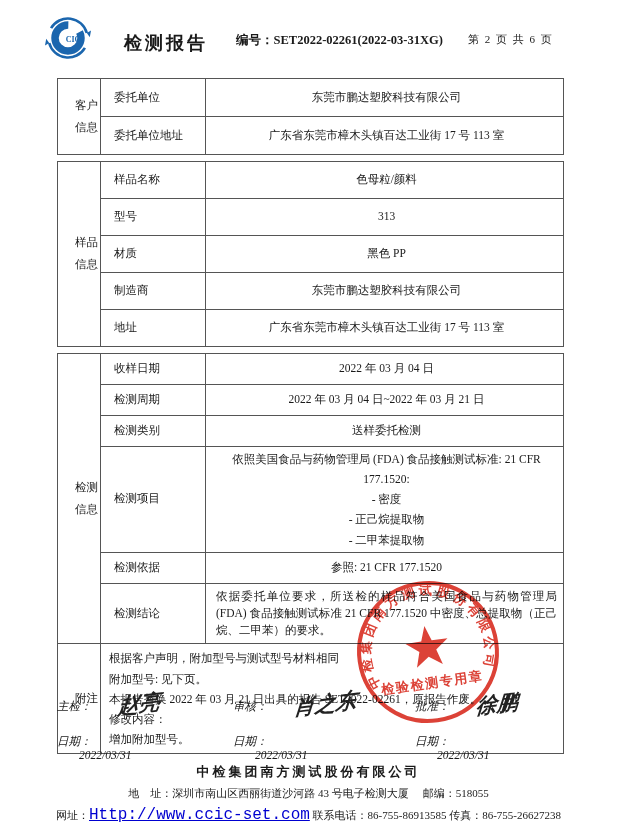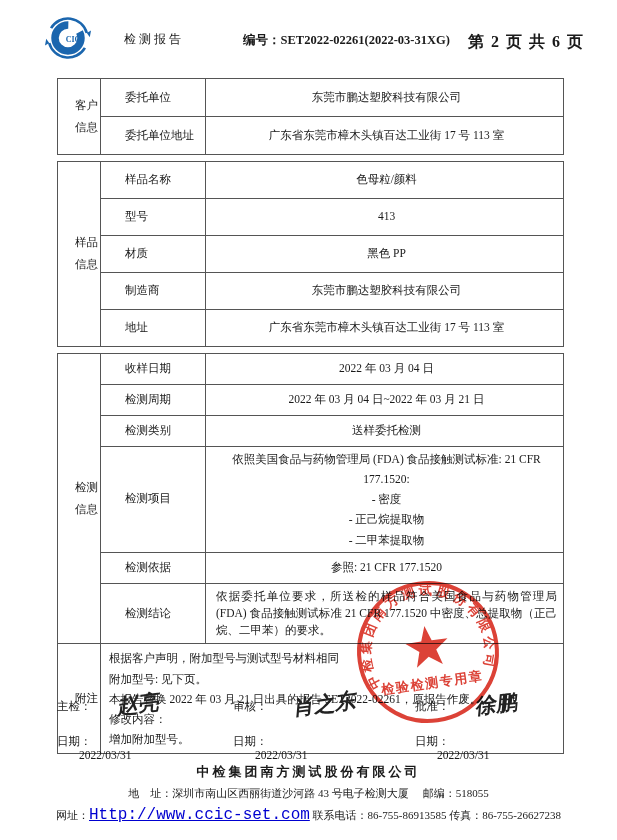--- a/index.html
+++ b/index.html
@@ -5,41 +5,41 @@
   html,body{margin:0;padding:0;}
   body{
     width:617px;height:840px;background:#ffffff;position:relative;
     font-family:"Liberation Serif","DejaVu Serif",serif;color:#1a1a1a;
     overflow:hidden;
   }
   .page{position:absolute;inset:0;}
 
   
   .logo{position:absolute;left:44px;top:16px;width:48px;height:44px;}
-  .report-title{position:absolute;left:124px;top:31px;font-size:12px;font-weight:normal;letter-spacing:3px;}
-  .report-no{position:absolute;left:243px;top:32px;font-size:12.5px;font-weight:bold;}
-  .page-info{position:absolute;left:468px;top:32px;font-size:16px;font-weight:bold;letter-spacing:1.5px;white-space:nowrap;}
+  .report-title{position:absolute;left:124px;top:31px;font-size:18px;font-weight:bold;letter-spacing:3px;}
+  .report-no{position:absolute;left:236px;top:32px;font-size:12.5px;font-weight:bold;}
+  .page-info{position:absolute;left:468px;top:32px;font-size:11px;font-weight:normal;letter-spacing:1.5px;white-space:nowrap;}
 
   
   .tables{position:absolute;left:57px;top:78px;width:506px;}
   table{border-collapse:collapse;table-layout:fixed;width:506px;font-size:11.5px;margin-bottom:6px;}
   td{border:1px solid #555;vertical-align:middle;padding:2px 6px;line-height:1.55;}
   col.c1{width:43px;} col.c2{width:105px;} col.c3{width:358px;}
   .group-cell{text-align:right;padding:0 2px;}
   .group-cell span{display:block;line-height:1.9;}
-  .label-cell{padding-left:24px;}
+  .label-cell{padding-left:13px;}
   .value-cell{padding-left:10px;text-align:center;}
   .h33{height:33px;} .h32{height:32px;} .h26{height:26px;margin-left:34px;}
   .items-cell div{line-height:1.75;}
   .conclusion-cell{line-height:1.5;text-align:justify;padding-top:4px;padding-bottom:4px;}
   .notes-cell{padding:4px 8px;}
   .notes-cell div{line-height:1.75;}
 
   
-  .sig-block{position:absolute;left:57px;top:676px;width:506px;}
+  .sig-block{position:absolute;left:57px;top:676px;width:506px;font-style:italic;}
   .sig-row{display:flex;height:42px;align-items:flex-end;}
   .sig-col{display:flex;align-items:flex-end;}
   .sig-col .role{font-size:11.5px;padding-bottom:4px;white-space:nowrap;}
   .sig-name{display:inline-block;font-size:21px;font-weight:600;transform:rotate(-7deg) skewX(-12deg);margin-left:26px;color:#222;}
   .sig-c1{width:176px;} .sig-c2{width:182px;} .sig-c3{width:148px;}
   .date-row{display:flex;margin-top:16px;font-size:11.5px;}
   .date-col{display:flex;flex-direction:column;}
   .date-col .dlabel{white-space:nowrap;}
   .date-col .dval{margin-left:22px;white-space:nowrap;}
 
@@ -107,21 +107,21 @@
           <tr>
         <td class="group-cell" rowspan="5">
           <span>样品</span>
           <span>信息</span>
         </td>
         <td class="label-cell h32">样品名称</td>
         <td class="value-cell h32">色母粒/颜料</td>
       </tr>
       <tr>
         <td class="label-cell h32">型号</td>
-        <td class="value-cell h32">413</td>
+        <td class="value-cell h32">313</td>
       </tr>
       <tr>
         <td class="label-cell h32">材质</td>
         <td class="value-cell h32">黑色 PP</td>
       </tr>
       <tr>
         <td class="label-cell h32">制造商</td>
         <td class="value-cell h32">东莞市鹏达塑胶科技有限公司</td>
       </tr>
       <tr>

